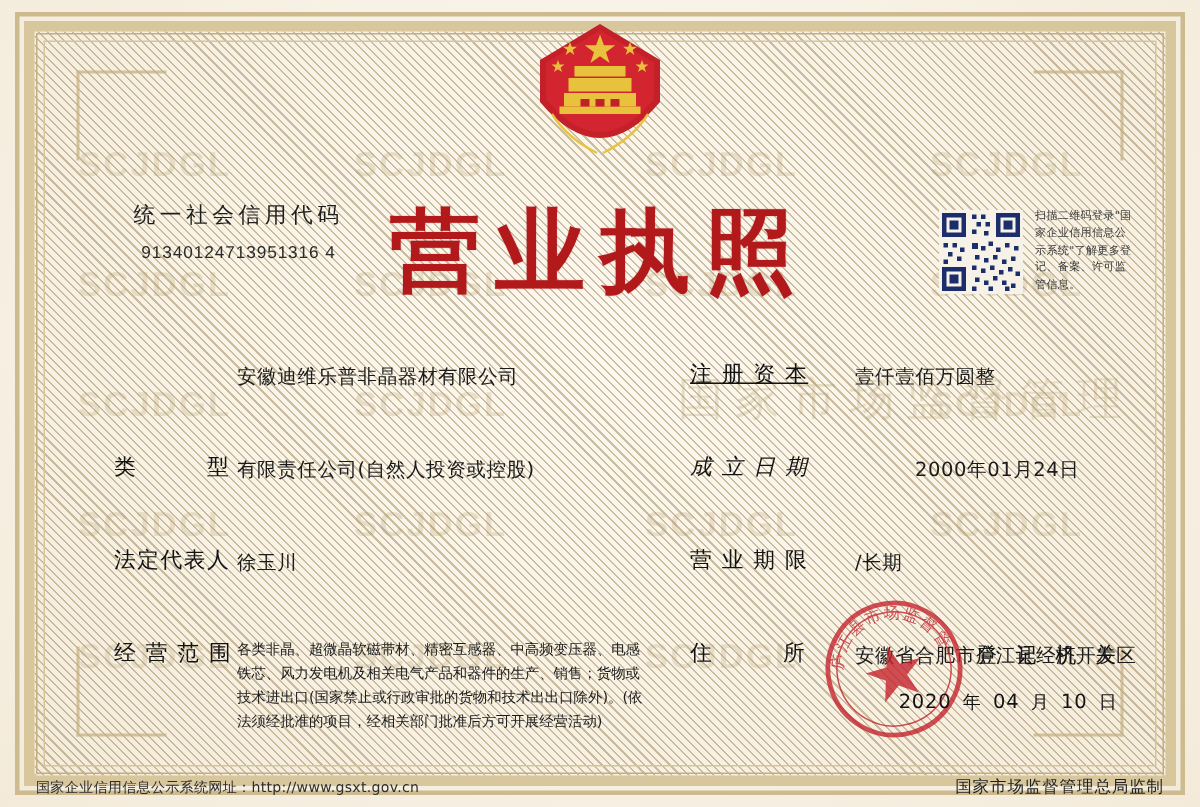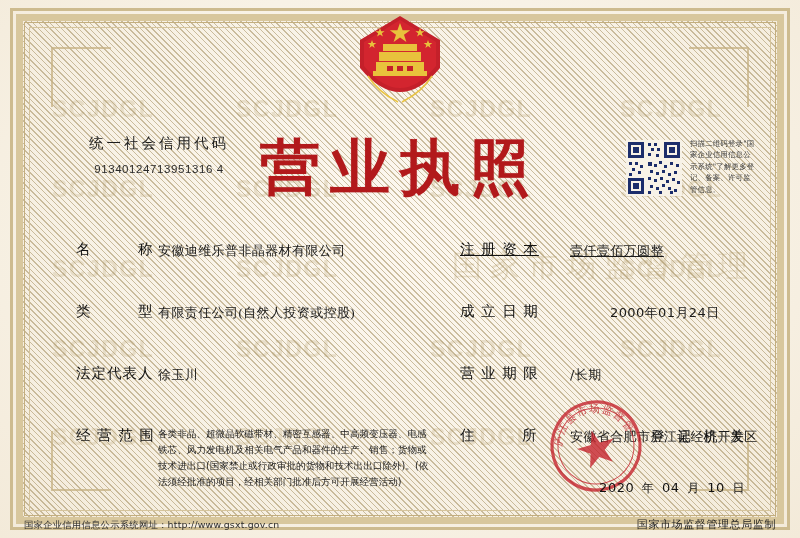--- a/index.html
+++ b/index.html
@@ -186,38 +186,38 @@
   }
   .val-sm {
     font-size: 9.6px;
     line-height: 1.68;
     color: #1c1c1c;
     letter-spacing: 0;
   }
 
   
   .c1-lbl { left: 76px; width: 104px; }
-  .c1-val { left: 158px; font-family: Liberation Serif, serif; }
+  .c1-val { left: 158px; }
   
   .c2-lbl { left: 460px; width: 104px; }
   .c2-val { left: 570px; }
 
   
   .reg-auth {
     position: absolute;
     right: 52px;
     top: 428px;
     font-size: 14px;
     letter-spacing: 4px;
     color: #121212;
   }
   .reg-date {
     position: absolute;
     right: 52px;
-    top: 480px;
+    top: 460px;
     font-size: 13px;
     color: #121212;
     letter-spacing: .5px;
     text-align: center;
   }
   .reg-date span.unit {
     font-size: 12px;
     margin: 0 3px;
   }
 
@@ -383,30 +383,29 @@
           <rect x="33" y="51" width="3" height="3"></rect>
         <rect x="44" y="51" width="3" height="3"></rect>
       </g>
     </svg>
   </div>
   <div class="qr-note">扫描二维码登录"国家企业信用信息公示系统"了解更多登记、备案、许可监管信息。</div>
 
   <div class="fields">
 
     <div class="row">
-      <div class="lbl c1-lbl" style="top:12px;">名　　　称</div>
       <div class="val c1-val" style="top:14px;">安徽迪维乐普非晶器材有限公司</div>
       <div class="lbl c2-lbl" style="top:12px;text-decoration:underline;">注 册 资 本</div>
-      <div class="val c2-val" style="top:14px;text-decoration:underline;">壹仟壹佰万圆整</div>
+      <div class="val c2-val" style="top:14px;">壹仟壹佰万圆整</div>
     </div>
 
     <div class="row">
       <div class="lbl c1-lbl" style="top:46px;">类　　　型</div>
       <div class="val c1-val" style="top:48px;">有限责任公司(自然人投资或控股)</div>
-      <div class="lbl c2-lbl" style="top:46px;">成 立 日 期</div>
+      <div class="lbl c2-lbl" style="top:46px;font-style:italic;">成 立 日 期</div>
       <div class="val c2-val" style="top:48px;margin-left:40px;">2000年01月24日</div>
     </div>
 
     <div class="row">
       <div class="lbl c1-lbl" style="top:80px;">法定代表人</div>
       <div class="val c1-val" style="top:82px;">徐玉川</div>
       <div class="lbl c2-lbl" style="top:80px;">营 业 期 限</div>
       <div class="val c2-val" style="top:82px;">/长期</div>
     </div>
 

